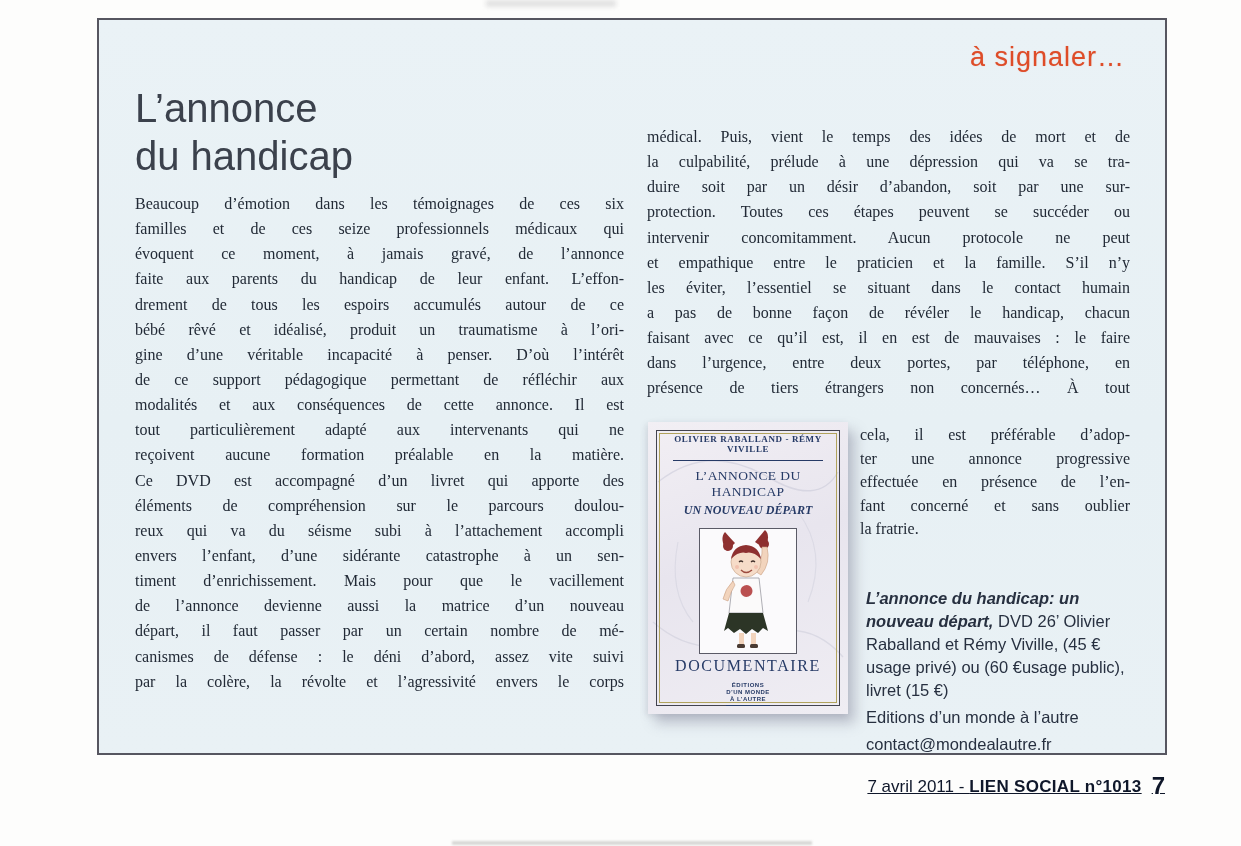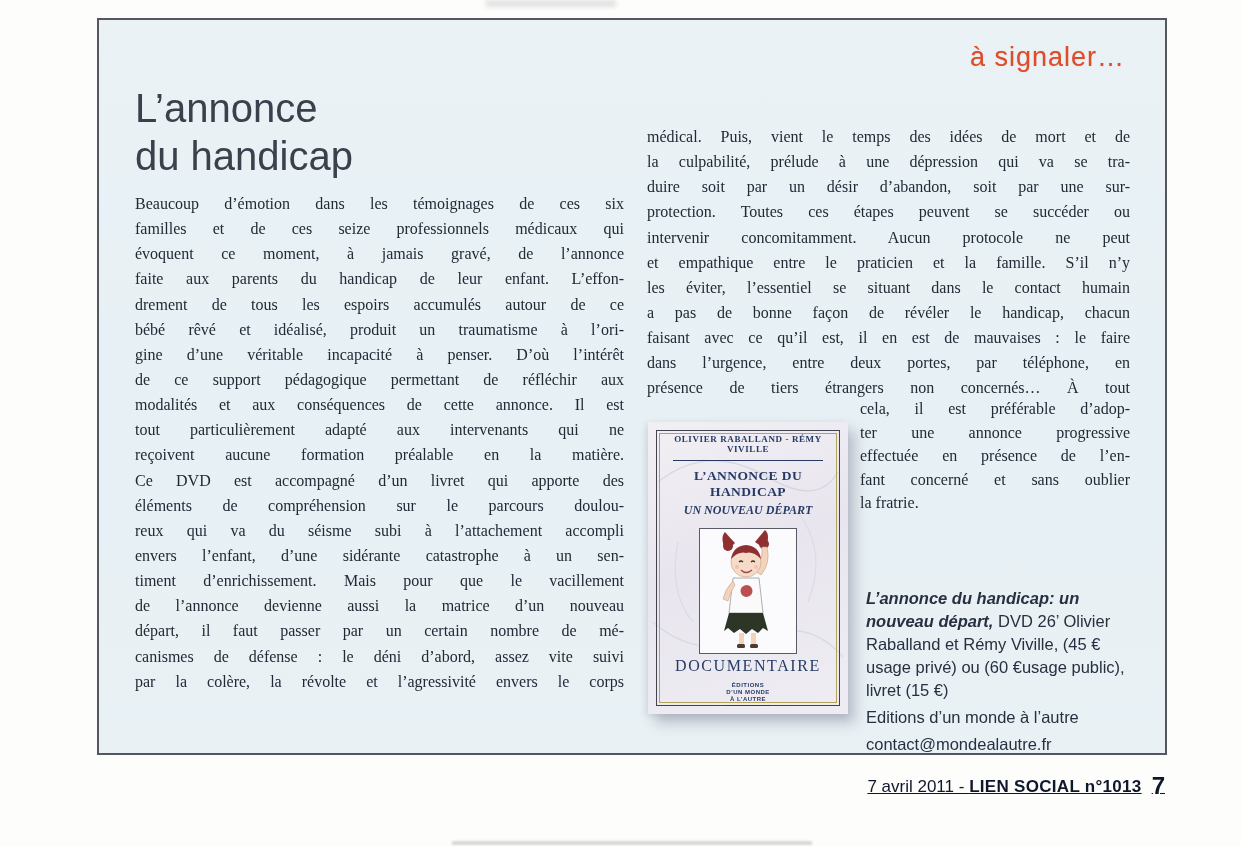--- a/index.html
+++ b/index.html
@@ -30,35 +30,35 @@
   }
   .tline{
     line-height:25.15px;height:25.15px;
     text-align:justify;text-align-last:justify;
     white-space:nowrap;overflow:visible;
   }
   .wrapcol .tline{line-height:23.6px;height:23.6px;}
   .wrapcol .tline:last-child{text-align-last:left;}
   #left-col{left:36px;top:171px;width:489px;}
   #right-col-top{left:548px;top:104px;width:483px;}
-  #wrap-col{left:761px;top:377px;width:270px;}
+  #wrap-col{left:761px;top:403px;width:270px;}
 
   
   .dvd{
     position:absolute;left:549px;top:402px;width:200px;height:292px;
     background:linear-gradient(160deg,#f2eff4 0%,#e8e5ee 45%,#efedf3 100%);
     box-shadow:7px 9px 12px rgba(110,110,135,.38), -2px 2px 6px rgba(120,120,140,.18);
   }
   .dvd .frame1{position:absolute;inset:8px;border:1px solid #43434e;pointer-events:none;}
   .dvd .frame2{position:absolute;inset:11px;border:1px solid #b1a35c;pointer-events:none;}
   .dvd .sketch{position:absolute;inset:0;opacity:.55;}
   .dvd .inner{position:absolute;inset:12px;text-align:center;color:#263a66;}
   .cov-authors{font-family:"Liberation Serif",serif;font-weight:bold;font-size:9px;letter-spacing:.6px;}
   .cov-rule{width:150px;height:1px;background:#263a66;margin:6px auto 7px auto;}
-  .cov-title{font-family:"Liberation Serif",serif;font-weight:bold;font-size:13.5px;letter-spacing:.4px;}
+  .cov-title{font-family:"Liberation Serif",serif;font-weight:normal;font-size:13.5px;letter-spacing:.4px;}
   .cov-sub{font-family:"Liberation Serif",serif;font-weight:bold;font-style:italic;font-size:12px;margin-top:3px;}
   .cov-art{
     width:96px;height:124px;margin:10px auto 0 auto;border:1px solid #5a5a66;
     background:#fbfafc;position:relative;
   }
   .cov-genre{margin-top:3px;font-family:"Liberation Serif",serif;font-weight:normal;font-size:16px;letter-spacing:1.6px;}
   .cov-pub{margin:7px auto 0 auto;display:inline-block;font-weight:bold;font-size:6px;line-height:7px;
     letter-spacing:.5px;border-bottom:1px solid #263a66;padding-bottom:2px;}
 
   

